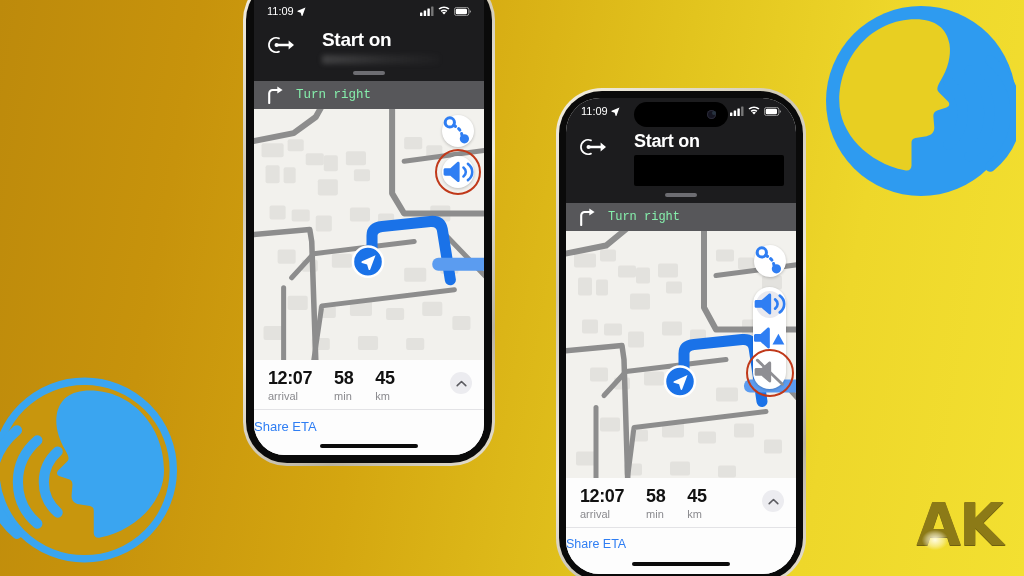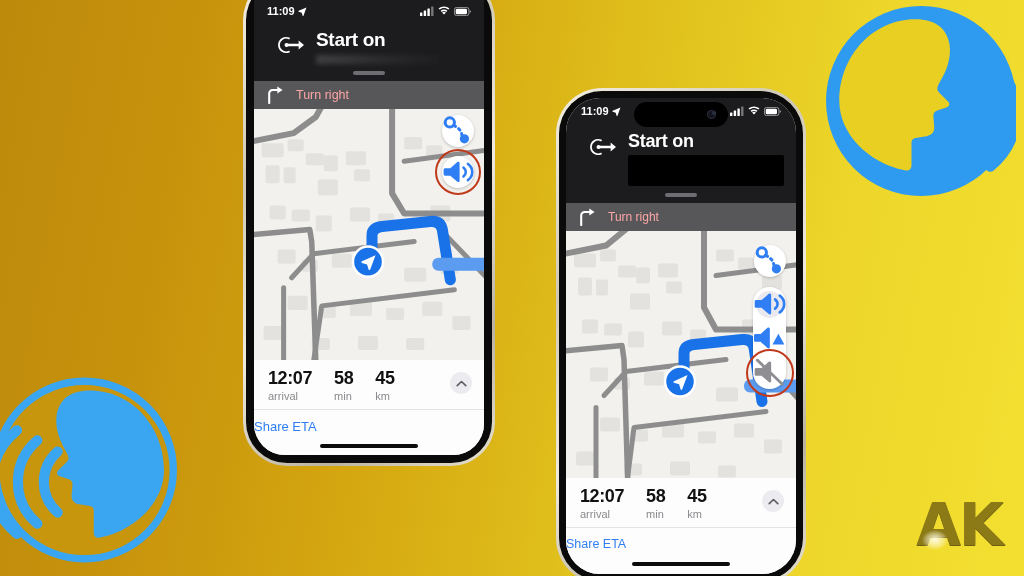--- a/index.html
+++ b/index.html
@@ -44,53 +44,53 @@
 
   
   #phone-right { left:556px; top:88px; width:250px; height:496px; }
   #phone-right .rim { border-radius:46px; }
   #phone-right .body { inset:3px; border-radius:43px; }
   #phone-right .screen { left:10px; top:10px; right:10px; bottom:10px; border-radius:34px; }
 
   
   .statusbar { height:22px; background:#1c1c1e; color:#fff; display:flex;
     align-items:center; justify-content:space-between; padding:0 13px;
-    font-size:11px; font-weight:700; position:relative; z-index:4; }
+    font-size:11px; font-weight:400; position:relative; z-index:4; }
   #phone-right .statusbar { height:26px; padding:0 15px; }
   .sb-left { display:flex; align-items:center; gap:3px; }
   .sb-right { display:flex; align-items:center; gap:4px; }
   .loc-arrow { width:9px; height:9px; }
 
   
   .island { position:absolute; left:50%; transform:translateX(-50%); top:4px;
     width:94px; height:25px; border-radius:14px; background:#000; z-index:6;
     display:flex; align-items:center; justify-content:flex-end; padding-right:12px; }
   .island .cam { width:9px; height:9px; border-radius:50%;
     background:#141420; box-shadow:inset 0 0 0 1px #2a2a38; position:relative; }
   .island .cam::after{ content:''; position:absolute; right:0px; top:1px;
     width:4px; height:4px; border-radius:50%; background:#26323f; }
 
   
   .banner { background:#1c1c1e; position:relative; z-index:3; }
-  .banner-row { display:flex; align-items:flex-start; gap:10px; padding:7px 12px 0 22px; }
+  .banner-row { display:flex; align-items:flex-start; gap:26px; padding:7px 12px 0 12px; }
   .maneuver { flex:0 0 auto; padding-top:5px; }
   .banner-text { flex:1 1 auto; min-width:0; }
   .banner-title { color:#fff; font-weight:700; letter-spacing:-.3px; }
   #phone-left .banner-title { font-size:19px; }
   #phone-right .banner-title { font-size:18px; }
   .street-blur { height:9px; margin-top:4px; width:78%;
     background:linear-gradient(90deg,rgba(150,150,150,.30),rgba(120,120,120,.16) 55%,rgba(90,90,90,.05));
     filter:blur(2.4px); border-radius:2px; }
   .street-redact { height:31px; margin-top:3px; width:100%; background:#000; border-radius:2px; }
   .grabber { width:32px; height:4px; border-radius:3px; background:#6d6d72; margin:7px auto 6px; }
 
   
   .nextstep { background:#57575a; display:flex; align-items:center; gap:12px;
     padding:5px 12px 5px 13px; position:relative; z-index:3; }
-  .nextstep .label { color:#fca5a5; font-size:12.5px; }
+  .nextstep .label { color:#86efac; font-size:12.5px;font-family:Liberation Mono, monospace; }
   #phone-right .nextstep .label { font-size:12px; }
 
   
   .map { position:relative; flex:1 1 auto; background:#f2f1ed; overflow:hidden; }
   .map svg { position:absolute; inset:0; width:100%; height:100%; }
 
   
   .ctrl { position:absolute; width:32px; height:32px; border-radius:50%;
     background:#fff; box-shadow:0 1px 3px rgba(0,0,0,.22);
     display:flex; align-items:center; justify-content:center; }

